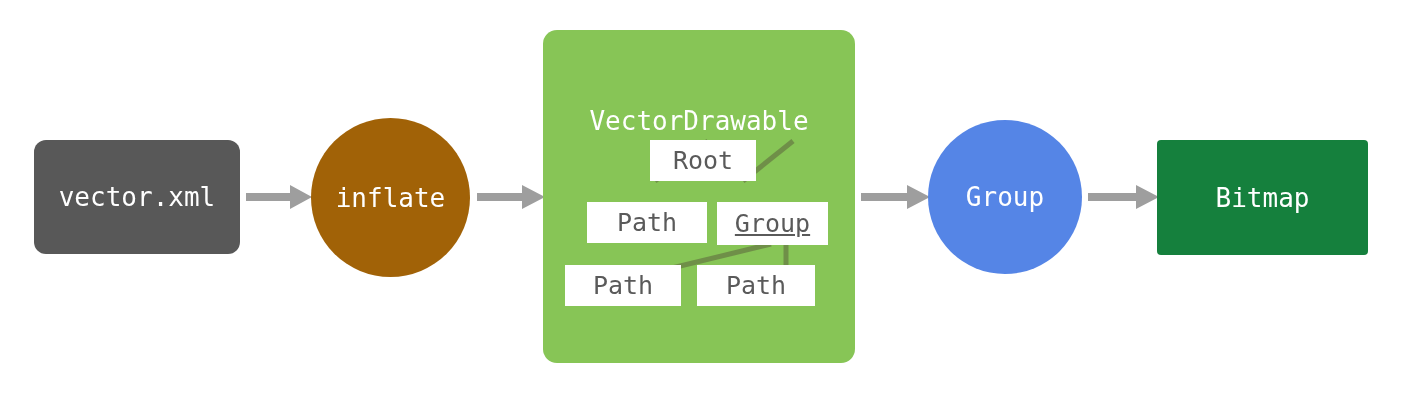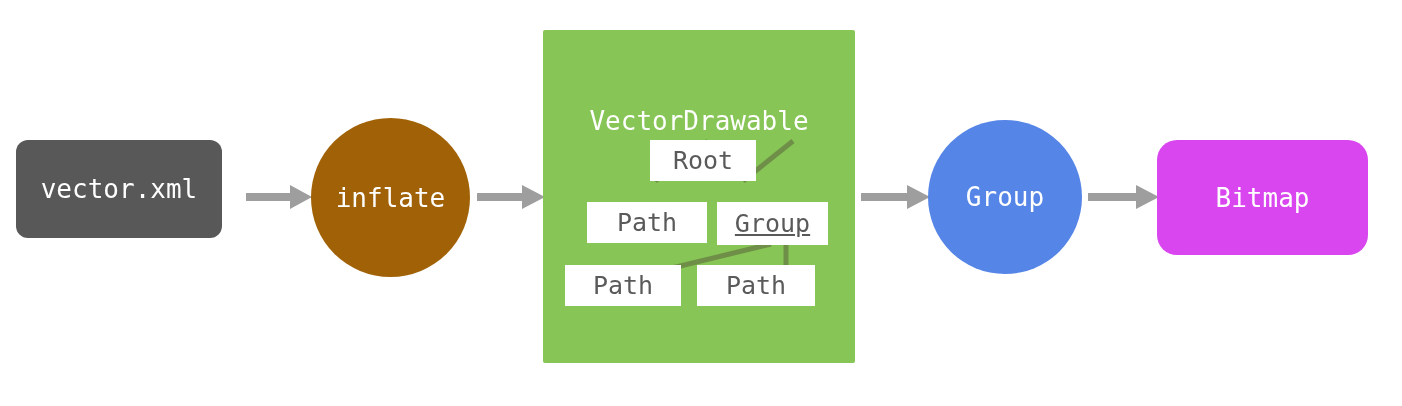--- a/index.html
+++ b/index.html
@@ -21,24 +21,24 @@
     position: absolute;
     box-sizing: border-box;
     display: flex;
     align-items: center;
     justify-content: center;
     text-align: center;
   }
 
   
   #node-source {
-    left: 16px;
+    left: 34px;
     top: 140px;
     width: 206px;
-    height: 98px;
+    height: 114px;
     background: #585858;
     border-radius: 12px;
   }
   #node-source .node-label {
     color: #ffffff;
     font-size: 26px;
     letter-spacing: 0px;
   }
 
   
@@ -55,21 +55,21 @@
     font-size: 26px;
   }
 
   
   #node-vectordrawable {
     left: 543px;
     top: 30px;
     width: 312px;
     height: 333px;
     background: #87c556;
-    border-radius: 2px;
+    border-radius: 14px;
     display: block;
   }
   #vectordrawable-title {
     position: absolute;
     left: 0;
     top: 76px;
     width: 100%;
     text-align: center;
     color: #ffffff;
     font-size: 26px;
@@ -115,22 +115,22 @@
     color: #ffffff;
     font-size: 26px;
   }
 
   
   #node-bitmap {
     left: 1157px;
     top: 140px;
     width: 211px;
     height: 115px;
-    background: #d946ef;
-    border-radius: 20px;
+    background: #15803d;
+    border-radius: 4px;
   }
   #node-bitmap .node-label {
     color: #ffffff;
     font-size: 26px;
   }
 
   
   .arrow {
     position: absolute;
     height: 30px;

